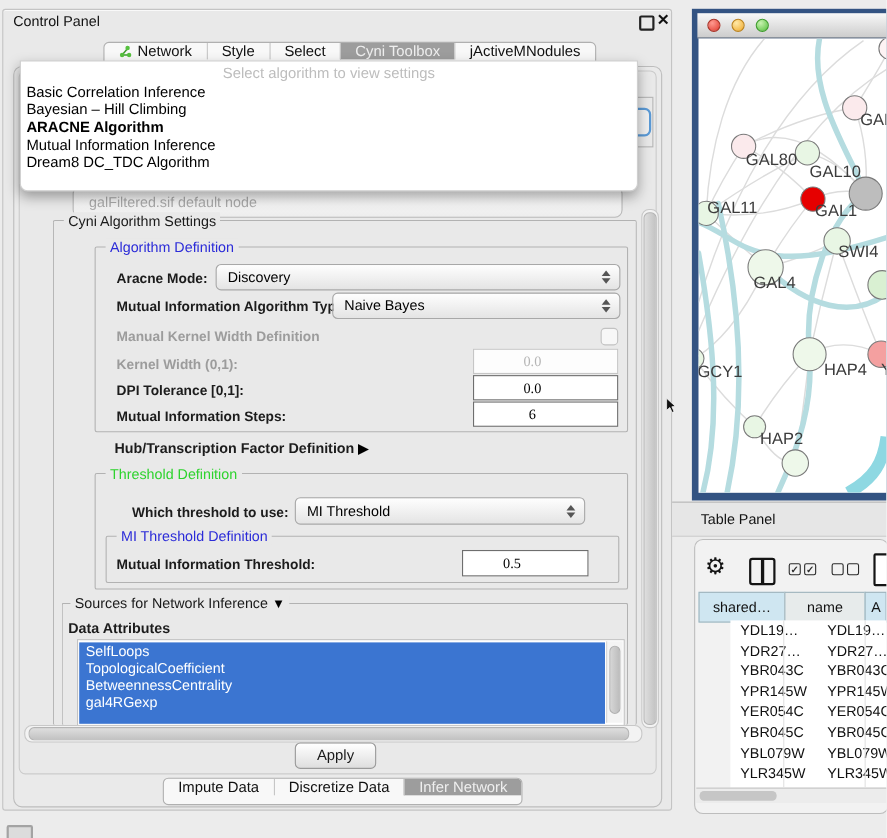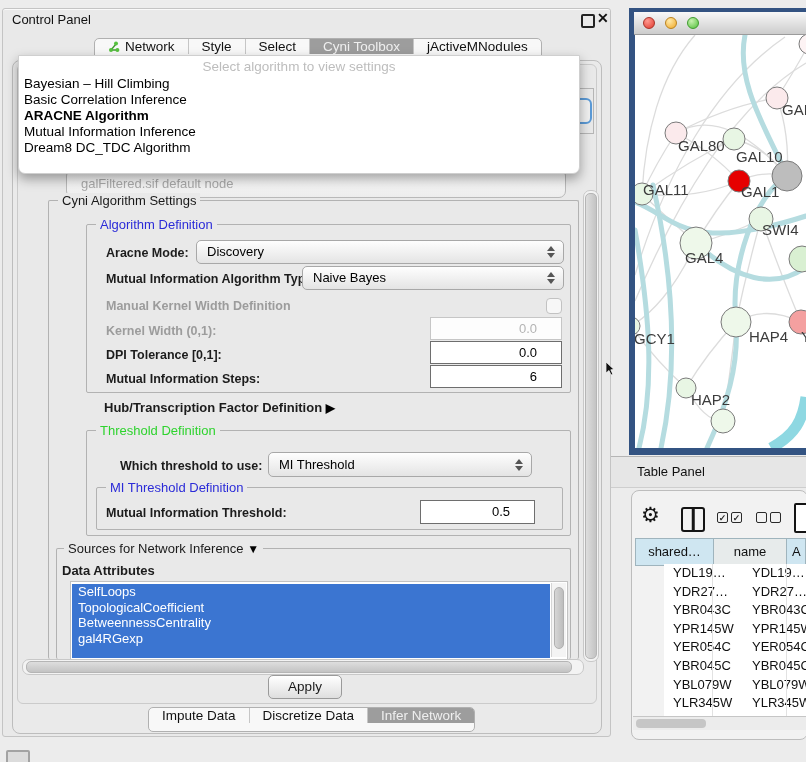--- a/index.html
+++ b/index.html
@@ -52,21 +52,21 @@
 
   .combo{position:absolute;border:1px solid #a8a8a8;border-radius:5px;
          background:linear-gradient(#fefefe,#e4e4e4);z-index:11;}
   .combo .val{position:absolute;left:10px;top:0;font-size:13px;color:#000;line-height:22px;}
   .spin{position:absolute;right:8px;top:50%;width:8px;height:12px;transform:translateY(-50%);}
   .spin:before,.spin:after{content:"";position:absolute;left:0;border-left:4px solid transparent;border-right:4px solid transparent;}
   .spin:before{top:0;border-bottom:5px solid #555;}
   .spin:after{bottom:0;border-top:5px solid #555;}
 
   .field{position:absolute;background:#fff;border:1px solid #6e6e6e;font-size:13px;color:#000;
-         text-align:right;padding-right:24px;box-sizing:border-box;z-index:11;}
+         text-align:center;padding-right:24px;box-sizing:border-box;z-index:11;font-family:Liberation Serif, serif;}
   .field.dis{border-color:#c6c6c6;color:#b4b4b4;background:#fdfdfd;}
   .checkbox{position:absolute;width:14px;height:14px;border:1px solid #c2c2c2;border-radius:4px;background:#f7f7f7;z-index:11;}
 
   .tri{font-size:12px;color:#000;}
 
   
   .attr-list{left:70px;top:581px;width:496px;height:77px;border:1px solid #c2c2c2;background:#fff;z-index:11;overflow:hidden;}
   .attr-sel{position:absolute;left:1px;top:2px;width:478px;height:74px;background:#3b75d1;}
   .attr-item{height:15.5px;line-height:15.5px;font-size:13px;color:#fff;padding-left:6px;}
   .attr-sb{position:absolute;right:1px;top:1px;width:14px;height:74px;background:#f4f4f4;border-left:1px solid #d5d5d5;}
@@ -161,23 +161,23 @@
   <div class="abs bg-frame"></div>
   <div class="abs bg-focus-btn"></div>
   <div class="abs bg-combo">
     <span>galFiltered.sif default node</span>
   </div>
 
   <div class="abs popup">
     <div class="popup-placeholder">Select algorithm to view settings</div>
     <div class="popup-options">
 
+        <div class="popup-option"><span>Basic Correlation Inference</span></div>
+
         <div class="popup-option"><span>Bayesian – Hill Climbing</span></div>
-
-        <div class="popup-option"><span>Basic Correlation Inference</span></div>
 
         <div class="popup-option bold"><span>ARACNE Algorithm</span></div>
 
         <div class="popup-option"><span>Mutual Information Inference</span></div>
 
 
         <div class="popup-option"><span>Dream8 DC_TDC Algorithm</span></div>
 
     </div>
   </div>

